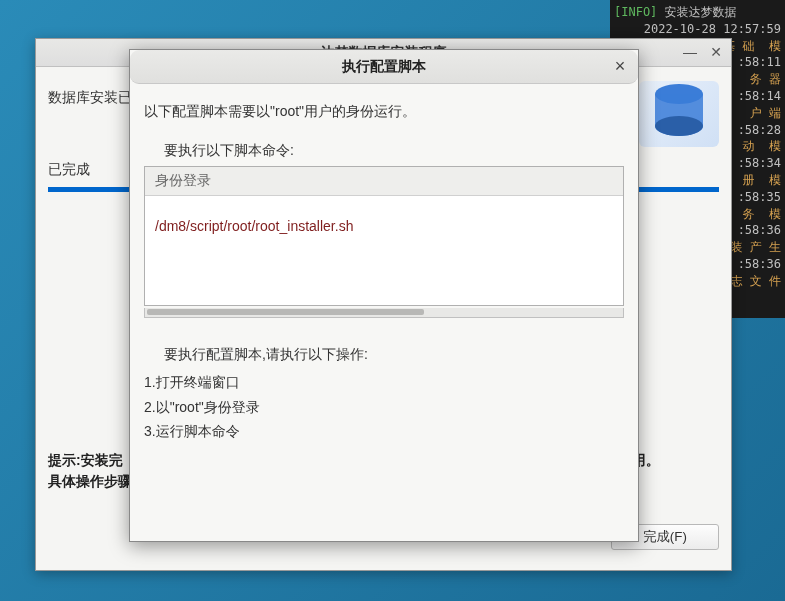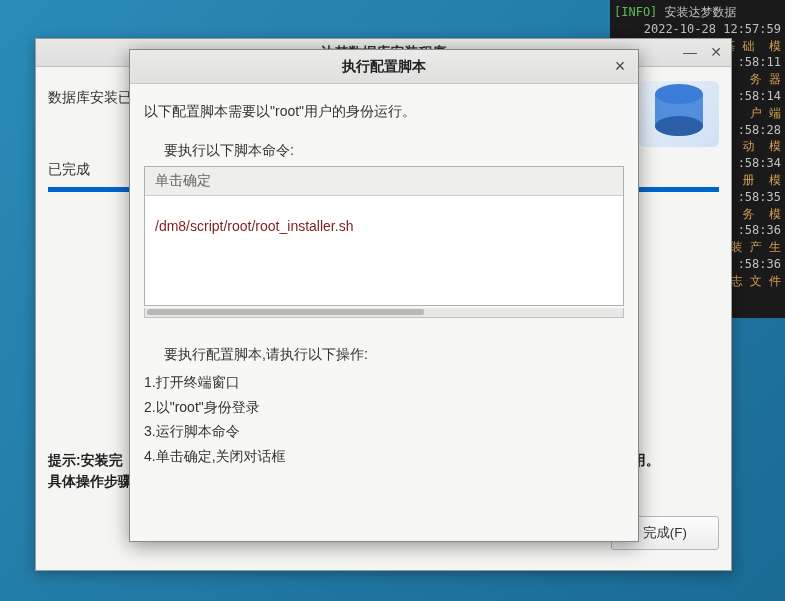--- a/index.html
+++ b/index.html
@@ -92,21 +92,21 @@
     .footer-text {
       position: absolute;
       bottom: 78px; left: 12px; right: 12px;
       color: #222;
       font-weight: bold;
       line-height: 1.5;
     }
     .footer-btn {
       position: absolute;
       bottom: 20px; right: 12px;
-      width: 108px; height: 34px;
+      width: 108px; height: 26px;
       background: linear-gradient(#fdfdfd, #ececec);
       border: 1px solid #b8b8b8;
       border-radius: 3px;
       color: #333;
       cursor: pointer;
     }
     
     
     .modal {
       position: absolute;
@@ -118,20 +118,21 @@
       z-index: 10;
     }
     .modal-titlebar {
       height: 34px;
       background: linear-gradient(#eaeae8, #e0e0de);
       border-bottom: 1px solid #c8c8c8;
       display: flex;
       align-items: center;
       justify-content: center;
       position: relative;
+      border-radius: 9px;
     }
     .modal-title { font-weight: bold; color: #222; }
     .modal-close {
       position: absolute;
       right: 8px; top: 6px;
       width: 20px; height: 20px;
       display: flex; align-items: center; justify-content: center;
       color: #444; font-size: 18px;
       cursor: pointer;
     }
@@ -230,27 +231,26 @@
 
 <div class="modal">
   <div class="modal-titlebar">
     <span class="modal-title">执行配置脚本</span>
     <div class="modal-close">×</div>
   </div>
   <div class="modal-body">
     <div class="modal-text">以下配置脚本需要以"root"用户的身份运行。</div>
     <div class="modal-text2">要执行以下脚本命令:</div>
     <div class="script-box">
-      <div class="script-header">单击确定</div>
+      <div class="script-header">身份登录</div>
       <div class="script-content">/dm8/script/root/root_installer.sh</div>
     </div>
     <div class="hscroll">
       <div class="hscroll-thumb"></div>
     </div>
     <div class="modal-text2">要执行配置脚本,请执行以下操作:</div>
     <div class="steps" id="steps-container">
         <div>1.打开终端窗口</div>
         <div>2.以"root"身份登录</div>
         <div>3.运行脚本命令</div>
-        <div>4.单击确定,关闭对话框</div>
       </div>
   </div>
 </div>
 
 </body></html>

